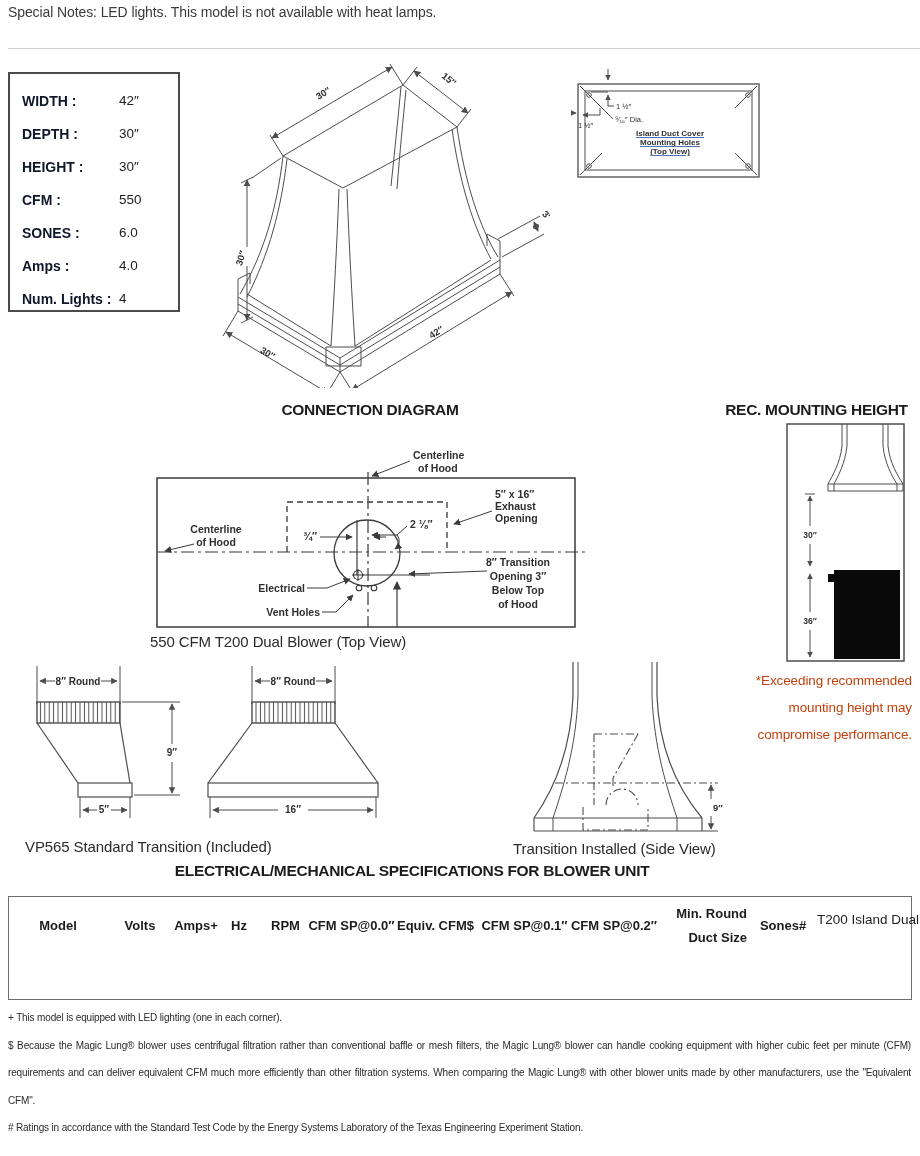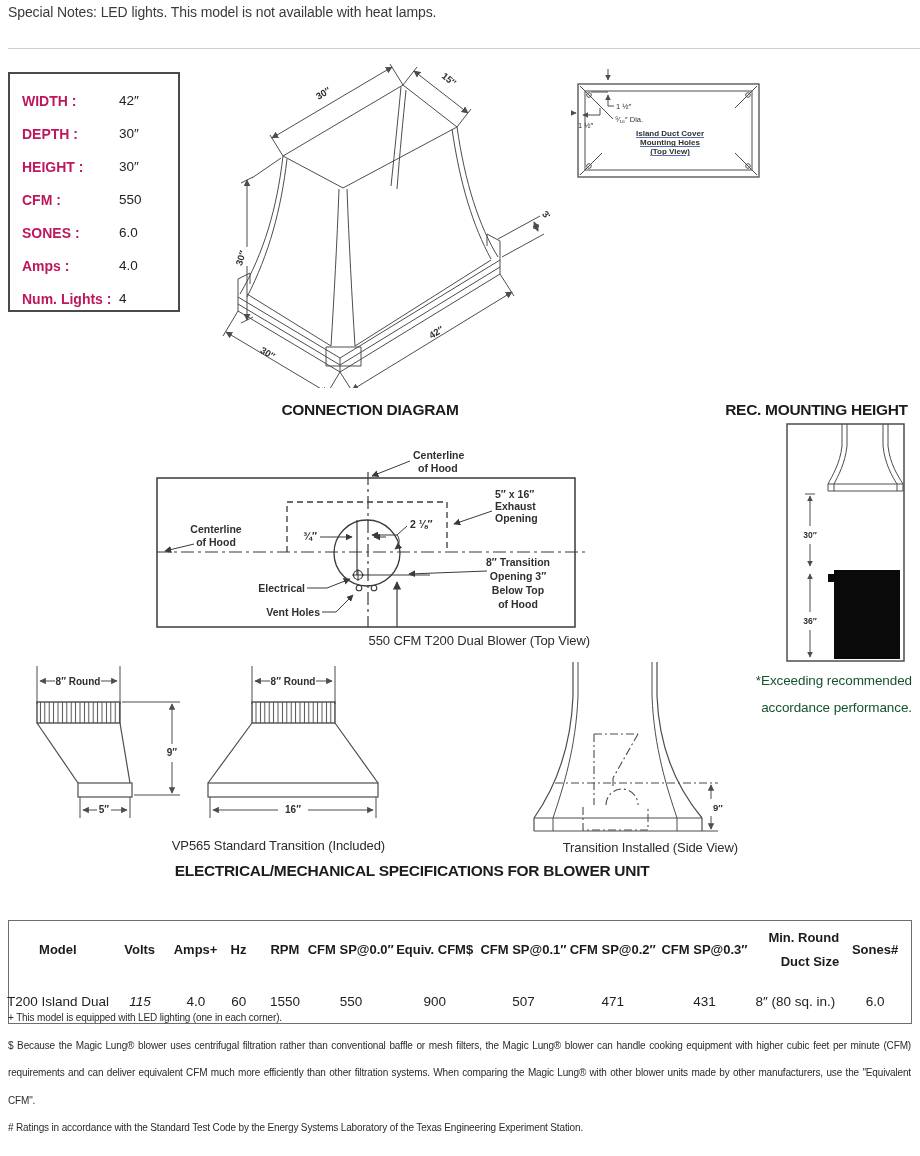--- a/index.html
+++ b/index.html
@@ -4,28 +4,28 @@
 <style>
   html,body{margin:0;padding:0;background:#fff;}
   #page{position:relative;width:920px;height:1156px;background:#fff;overflow:hidden;
         font-family:"Liberation Sans",sans-serif;color:#2e2e2e;padding-left:17px;}
   .abs{position:absolute;}
   .notes{font-size:14px;color:#3a3a3a;letter-spacing:-0.1px;}
   .divider{height:1px;background:#cfcfcf;}
   
   .specbox{border:2px solid #4a4a4a;box-sizing:border-box;padding:10px 0 0 12px;}
   .specrow{height:33px;display:flex;align-items:center;font-size:14px;}
-  .specrow .lbl{font-weight:bold;color:#be185d;min-width:97px;display:inline-block;}
+  .specrow .lbl{font-weight:bold;color:#0f172a;min-width:97px;display:inline-block;}
   .specrow .val{color:#222;font-size:13.5px;}
   
   .h-title{font-weight:bold;font-size:15.5px;color:#1c1c1c;text-align:center;letter-spacing:-0.3px;}
-  .caption{font-size:13px;color:#2b2b2b;text-align:right;letter-spacing:-0.1px;}
-  .mnote{font-size:13.5px;color:#14532d;text-align:right;line-height:27px;letter-spacing:-0.1px;}
+  .caption{font-size:15px;color:#2b2b2b;text-align:left;letter-spacing:-0.1px;}
+  .mnote{font-size:13.5px;color:#c2410c;text-align:right;line-height:27px;letter-spacing:-0.1px;}
   
-  .btable{border:1px solid #6e6e6e;box-sizing:border-box;display:flex;flex-direction:column;margin-top:24px;}
+  .btable{border:1px solid #6e6e6e;box-sizing:border-box;display:flex;flex-direction:row;}
   .brow{display:flex;}
   .bcell{display:flex;align-items:center;justify-content:center;text-align:center;box-sizing:border-box;}
   .bhead .bcell{font-weight:bold;font-size:13px;color:#1b1b1b;height:58px;line-height:24px;}
   .bdata .bcell{font-size:13.5px;color:#222;height:44px;white-space:nowrap;}
   .bhead .bcell.wrap{white-space:normal;}
   .bhead .bcell.nw{white-space:nowrap;}
   
   .fnotes p{margin:0;font-size:10px;line-height:27.5px;color:#2b2b2b;letter-spacing:-0.15px;}
   .fnotes p.just{text-align:justify;}
   svg text{font-family:"Liberation Sans",sans-serif;fill:#2f2f2f;}
@@ -263,21 +263,22 @@
     </g>
     <rect x="54" y="152" width="66" height="89" fill="#0a0a0a" stroke="none"></rect>
     <rect x="48" y="156" width="6" height="8" fill="#0a0a0a" stroke="none"></rect>
     <g font-size="8.5" font-weight="bold" text-anchor="middle">
       <text x="30" y="120">30″</text>
       <text x="30" y="206">36″</text>
     </g>
   </svg>
   <div class="abs mnote" style="left:715px;top:667px;width:197px;">
     <div>*Exceeding recommended</div>
-    <div>accordance performance.</div>
+    <div>mounting height may</div>
+    <div>compromise performance.</div>
   </div>
 
   <svg class="abs" style="left:25px;top:660px;" width="360" height="170" viewBox="0 0 360 170">
     <defs>
       <marker id="ar5" viewBox="0 0 10 10" refX="9" refY="5" markerWidth="6.5" markerHeight="6.5" orient="auto-start-reverse">
         <path d="M0,0 L10,5 L0,10 Z" fill="#4d4d4d"></path>
       </marker>
       <pattern id="hatchv" width="4.4" height="8" patternUnits="userSpaceOnUse">
         <path d="M2.2,0 V8" stroke="#4d4d4d" stroke-width="1"></path>
       </pattern>
@@ -364,21 +365,20 @@
     <div class="brow bhead">
       <div class="bcell nw" style="width:98px;">Model</div>
       <div class="bcell nw" style="width:66px;">Volts</div>
       <div class="bcell nw" style="width:46px;">Amps+</div>
       <div class="bcell nw" style="width:40px;">Hz</div>
       <div class="bcell nw" style="width:53px;">RPM</div>
       <div class="bcell nw" style="width:79px;">CFM SP@0.0″</div>
       <div class="bcell nw" style="width:89px;">Equiv. CFM$</div>
       <div class="bcell nw" style="width:89px;">CFM SP@0.1″</div>
       <div class="bcell nw" style="width:90px;">CFM SP@0.2″</div>
-      <div class="bcell nw" style="width:94px;">CFM SP@0.3″</div>
       <div class="bcell wrap" style="width:88px;text-align:right;">Min. Round Duct Size</div>
       <div class="bcell nw" style="width:72px;">Sones#</div>
     </div>
     <div class="brow bdata">
       <div class="bcell" style="width:98px;">T200 Island Dual</div>
       <div class="bcell" style="width:66px;font-style:italic;">115</div>
       <div class="bcell" style="width:46px;">4.0</div>
       <div class="bcell" style="width:40px;">60</div>
       <div class="bcell" style="width:53px;">1550</div>
       <div class="bcell" style="width:79px;">550</div>

